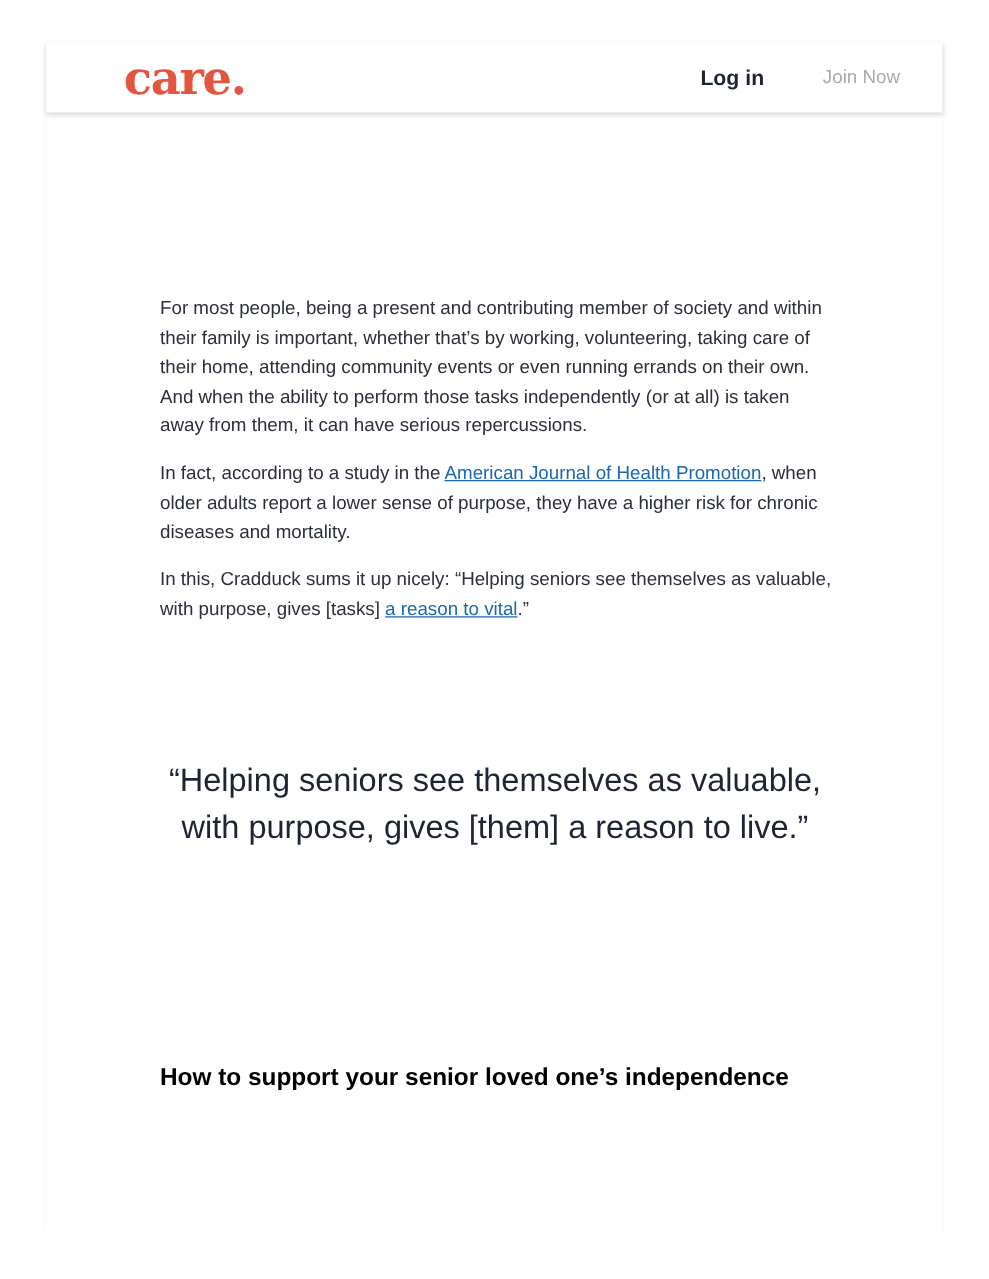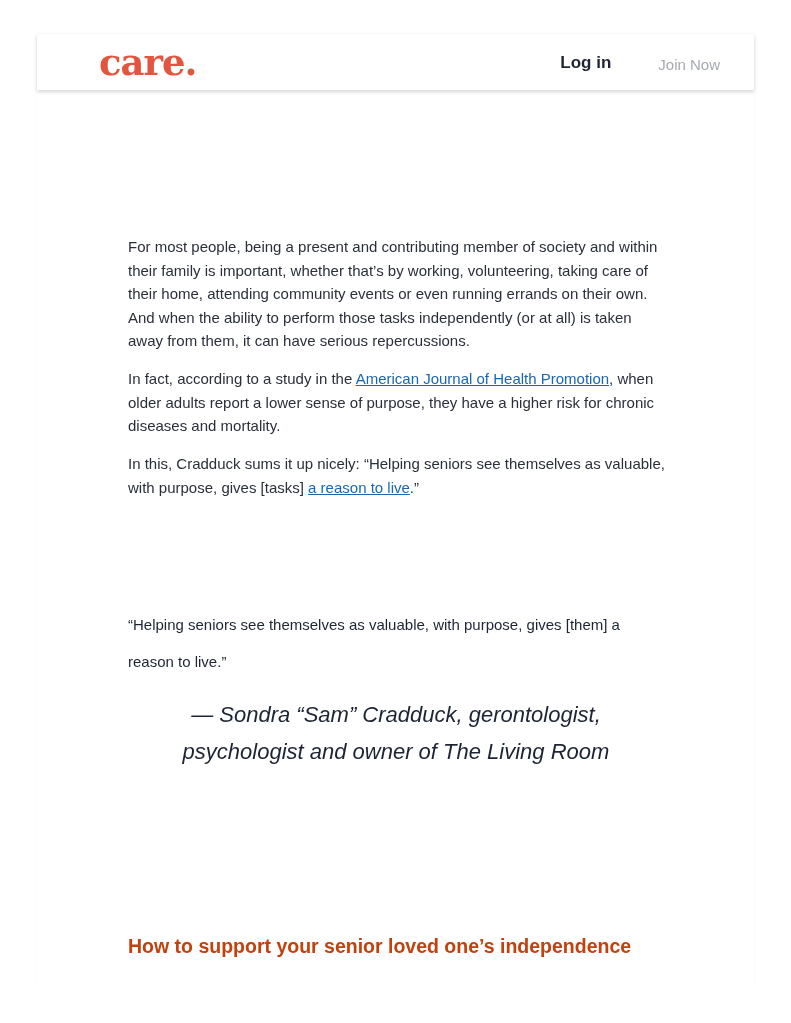--- a/index.html
+++ b/index.html
@@ -48,21 +48,21 @@
       line-height: 40px;
     }
     .logo .dot {
       color: #e3553f;
     }
     .nav {
       position: absolute;
       right: 34px;
       top: 19px;
       display: flex;
-      align-items: flex-end;
+      align-items: flex-start;
       gap: 27px;
       font-size: 16px;
     }
     .nav .login {
       font-weight: bold;
       color: #1d2433;
       font-size: 17px;
     }
     .nav .join {
       color: #a6a9b0;
@@ -85,43 +85,44 @@
     .p3 { top: 452px; }
     a.link {
       color: #1a66b3;
       text-decoration: underline;
     }
     .quote {
       position: absolute;
       left: 128px;
       width: 536px;
       top: 606px;
-      font-size: 15px;
+      text-align: center;
+      font-size: 26px;
       line-height: 37px;
       color: #1d2433;
     }
     .attribution {
       position: absolute;
       left: 128px;
       width: 536px;
       top: 696px;
       text-align: center;
       font-style: italic;
       font-size: 22px;
       line-height: 37px;
       color: #1d2433;
     }
     .section-heading {
       position: absolute;
       left: 128px;
-      top: 932px;
+      top: 848px;
       width: 560px;
       font-size: 19.5px;
       font-weight: bold;
-      color: #c2410c;
+      color: #000000;
       margin: 0;
       line-height: 28px;
     }
     .p4 { top: 926px; }
     .bottom-fade {
       position: absolute;
       left: 37px;
       top: 986px;
       width: 717px;
       height: 37px;
@@ -144,23 +145,22 @@
 
   <div class="content p1">
     <p>For most people, being a present and contributing member of society and within their family is important, whether that’s by working, volunteering, taking care of their home, attending community events or even running errands on their own. And when the ability to perform those tasks independently (or at all) is taken away from them, it can have serious repercussions.</p>
   </div>
 
   <div class="content p2">
     <p><span>In fact, according to a study in the </span><a class="link">American Journal of Health Promotion</a><span>, when older adults report a lower sense of purpose, they have a higher risk for chronic diseases and mortality.</span></p>
   </div>
 
   <div class="content p3">
-    <p><span>In this, Cradduck sums it up nicely: “Helping seniors see themselves as valuable, with purpose, gives [tasks] </span><a class="link">a reason to live</a><span>.”</span></p>
+    <p><span>In this, Cradduck sums it up nicely: “Helping seniors see themselves as valuable, with purpose, gives [tasks] </span><a class="link">a reason to vital</a><span>.”</span></p>
   </div>
 
   <blockquote class="quote" style="margin:0;">“Helping seniors see themselves as valuable, with purpose, gives [them] a reason to live.”</blockquote>
-  <div class="attribution">— Sondra “Sam” Cradduck, gerontologist, psychologist and owner of The Living Room</div>
 
   <h2 class="section-heading">How to support your senior loved one’s independence</h2>
 
 
   <div class="bottom-fade"></div>
 </div>
 
 </body></html>

